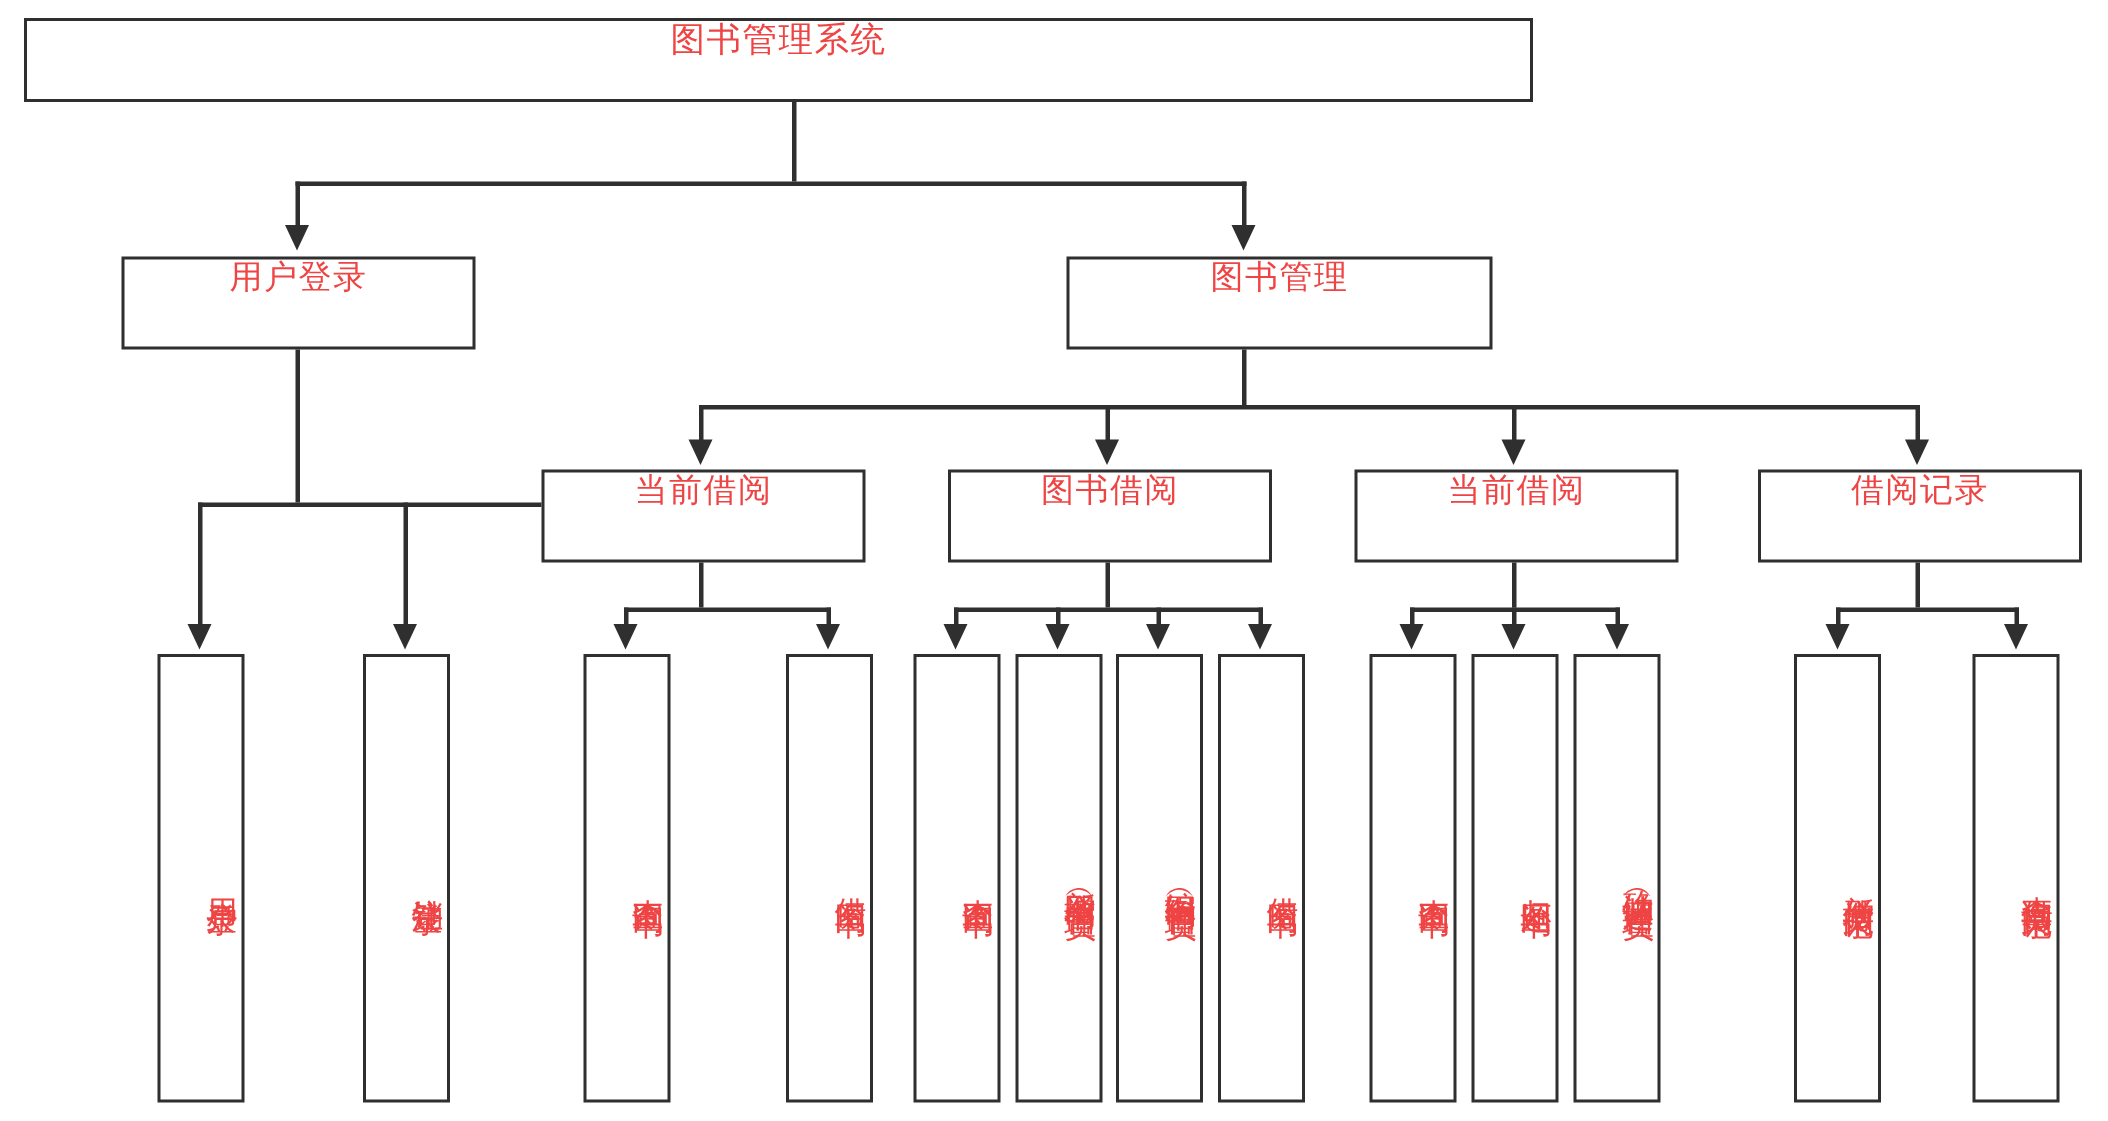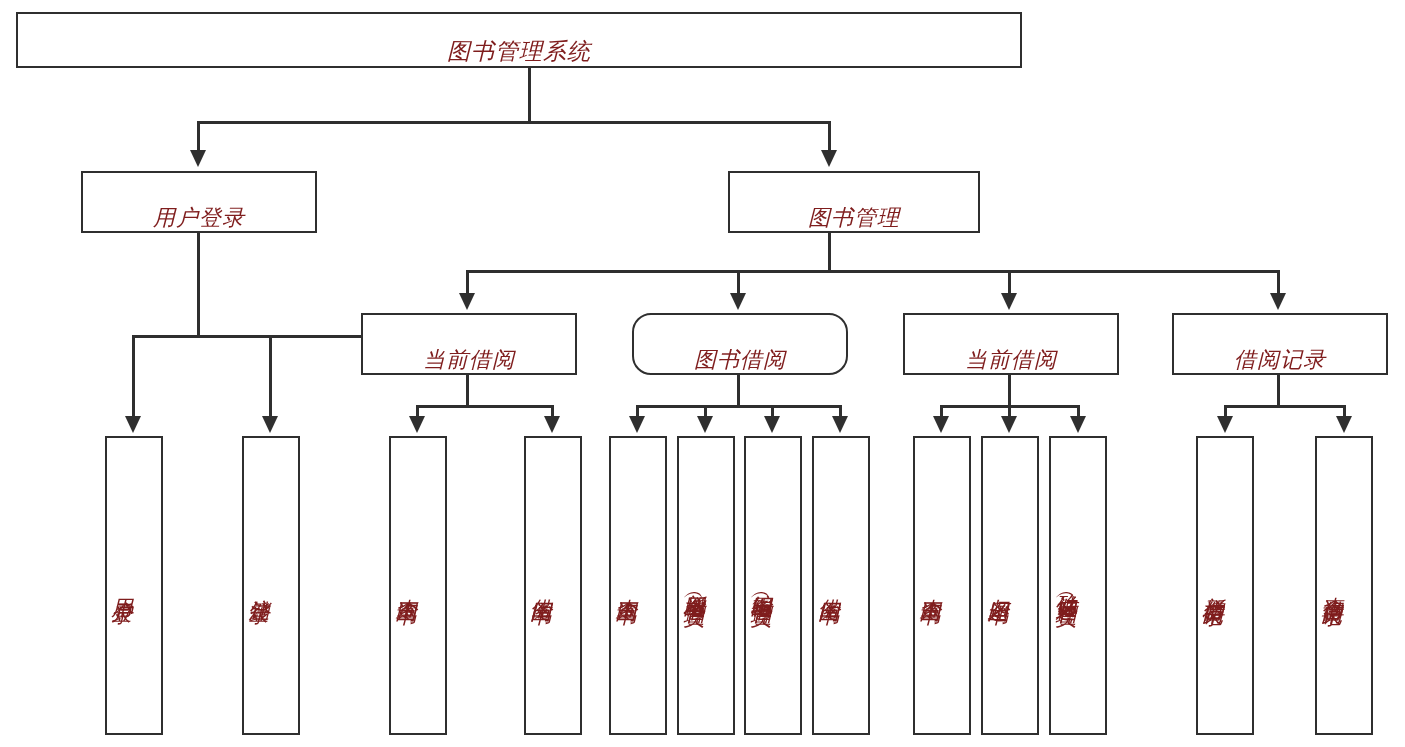--- a/index.html
+++ b/index.html
@@ -15,24 +15,23 @@
     font-family: "DejaVu Sans", "Liberation Sans", sans-serif;
     overflow: hidden;
   }
   
   .node {
     position: absolute;
     box-sizing: border-box;
     border: 2px solid #2f2f2f;
     background: #ffffff;
     display: flex;
-    align-items: flex-end;
+    align-items: flex-start;
     justify-content: center;
-    color: #7f1d1d;
-    font-style: italic;
+    color: #ef4444;
   }
   .node.horiz {
     font-size: 22px;
     line-height: 1.2;
     letter-spacing: 1px;
   }
   .node.root { font-size: 23px; }
   
   .node.vert {
     writing-mode: vertical-rl;
@@ -90,21 +89,21 @@
   <div class="ln v" style="left:197px; top:121px; width:3px; height:32px;"></div>
   <div class="arrow" style="left:190px; top:150px;"></div>
 
   <div class="ln v" style="left:828px; top:121px; width:3px; height:32px;"></div>
   <div class="arrow" style="left:821px; top:150px;"></div>
 
   <div class="node horiz" style="left:81px; top:171px; width:236px; height:62px;">
     <span class="label">用户登录</span>
   </div>
 
-  <div class="node horiz" style="left:728px; top:171px; width:252px; height:62px;">
+  <div class="node horiz" style="left:711px; top:171px; width:284px; height:62px;">
     <span class="label">图书管理</span>
   </div>
 
   <div class="ln v" style="left:197px; top:233px; width:3px; height:102px;"></div>
   <div class="ln h" style="left:132px; top:335px; width:270px; height:3px;"></div>
   <div class="ln v" style="left:132px; top:335px; width:3px; height:84px;"></div>
   <div class="arrow" style="left:125px; top:416px;"></div>
   <div class="ln v" style="left:269px; top:335px; width:3px; height:84px;"></div>
   <div class="arrow" style="left:262px; top:416px;"></div>
 
@@ -123,21 +122,21 @@
   <div class="ln v" style="left:737px; top:270px; width:3px; height:26px;"></div>
   <div class="arrow" style="left:730px; top:293px;"></div>
   <div class="ln v" style="left:1008px; top:270px; width:3px; height:26px;"></div>
   <div class="arrow" style="left:1001px; top:293px;"></div>
   <div class="ln v" style="left:1277px; top:270px; width:3px; height:26px;"></div>
   <div class="arrow" style="left:1270px; top:293px;"></div>
 
   <div class="node horiz" style="left:361px; top:313px; width:216px; height:62px;">
     <span class="label">当前借阅</span>
   </div>
-  <div class="node horiz" style="left:632px; top:313px; width:216px; height:62px;border-radius:19px;">
+  <div class="node horiz" style="left:632px; top:313px; width:216px; height:62px;">
     <span class="label">图书借阅</span>
   </div>
   <div class="node horiz" style="left:1172px; top:313px; width:216px; height:62px;">
     <span class="label">借阅记录</span>
   </div>
   <div class="node horiz" style="left:903px; top:313px; width:216px; height:62px;">
     <span class="label">当前借阅</span>
   </div>
 
   <div class="ln v" style="left:466px; top:375px; width:3px; height:30px;"></div>

